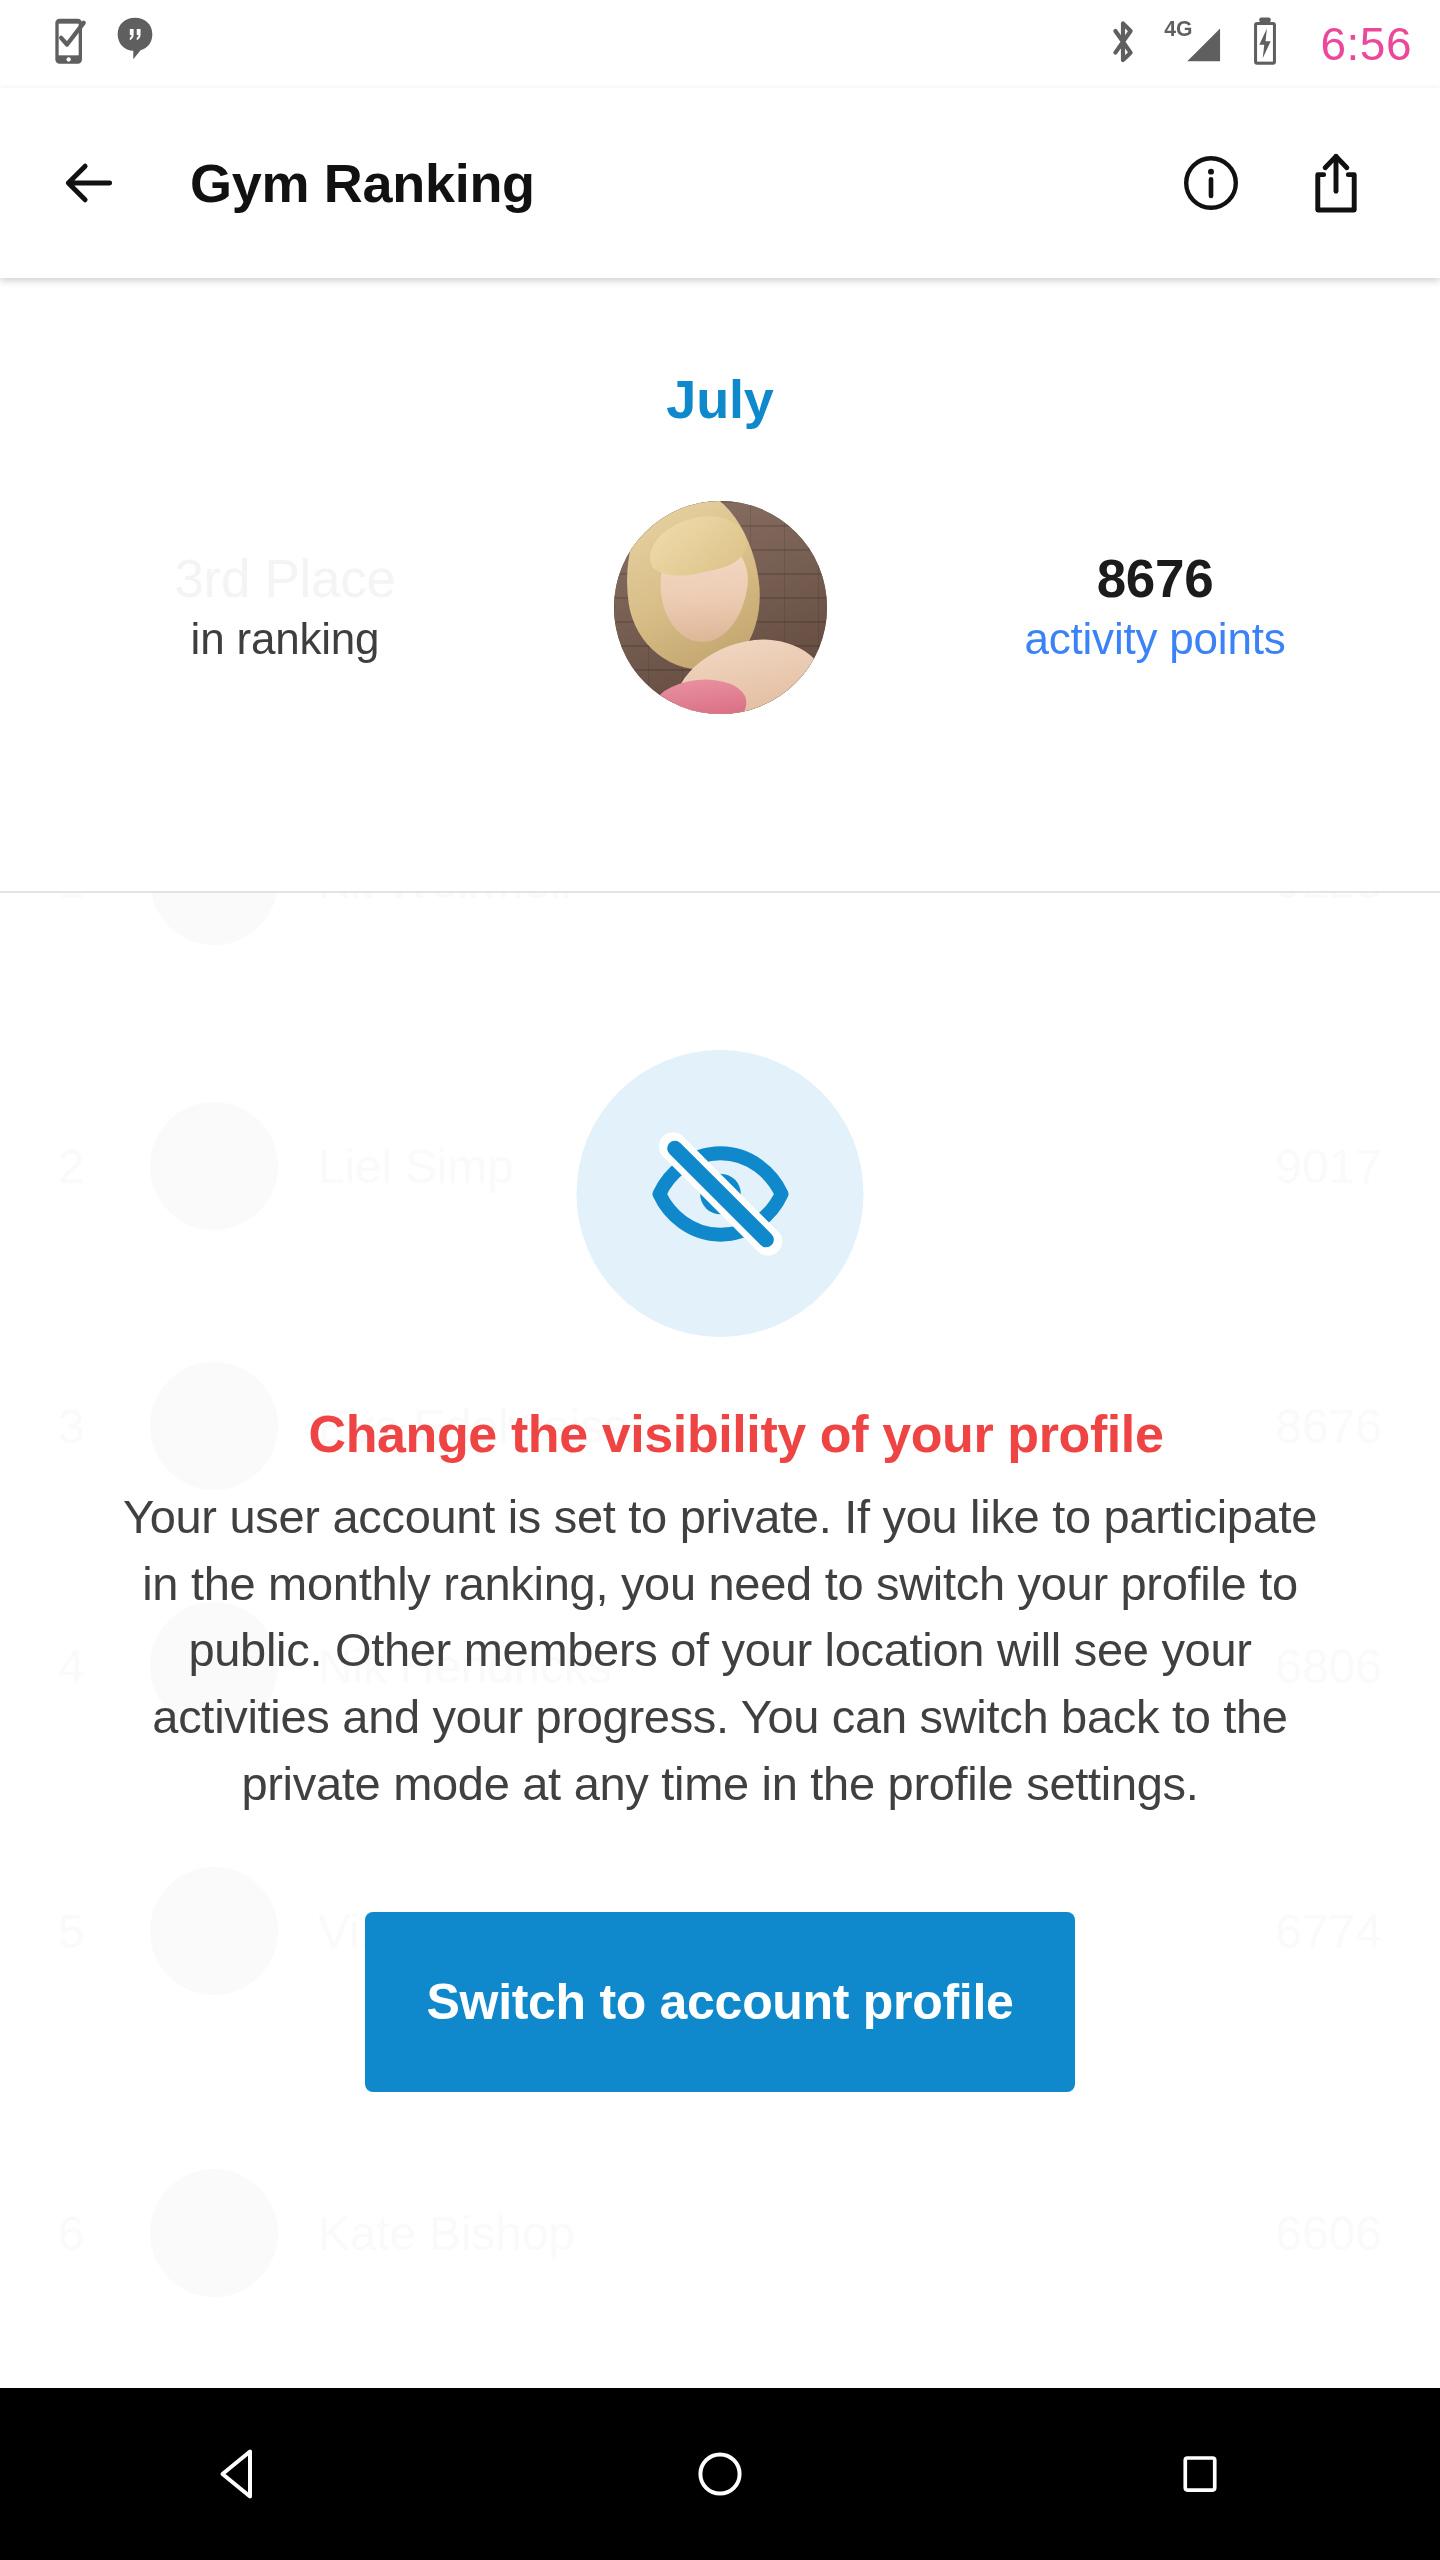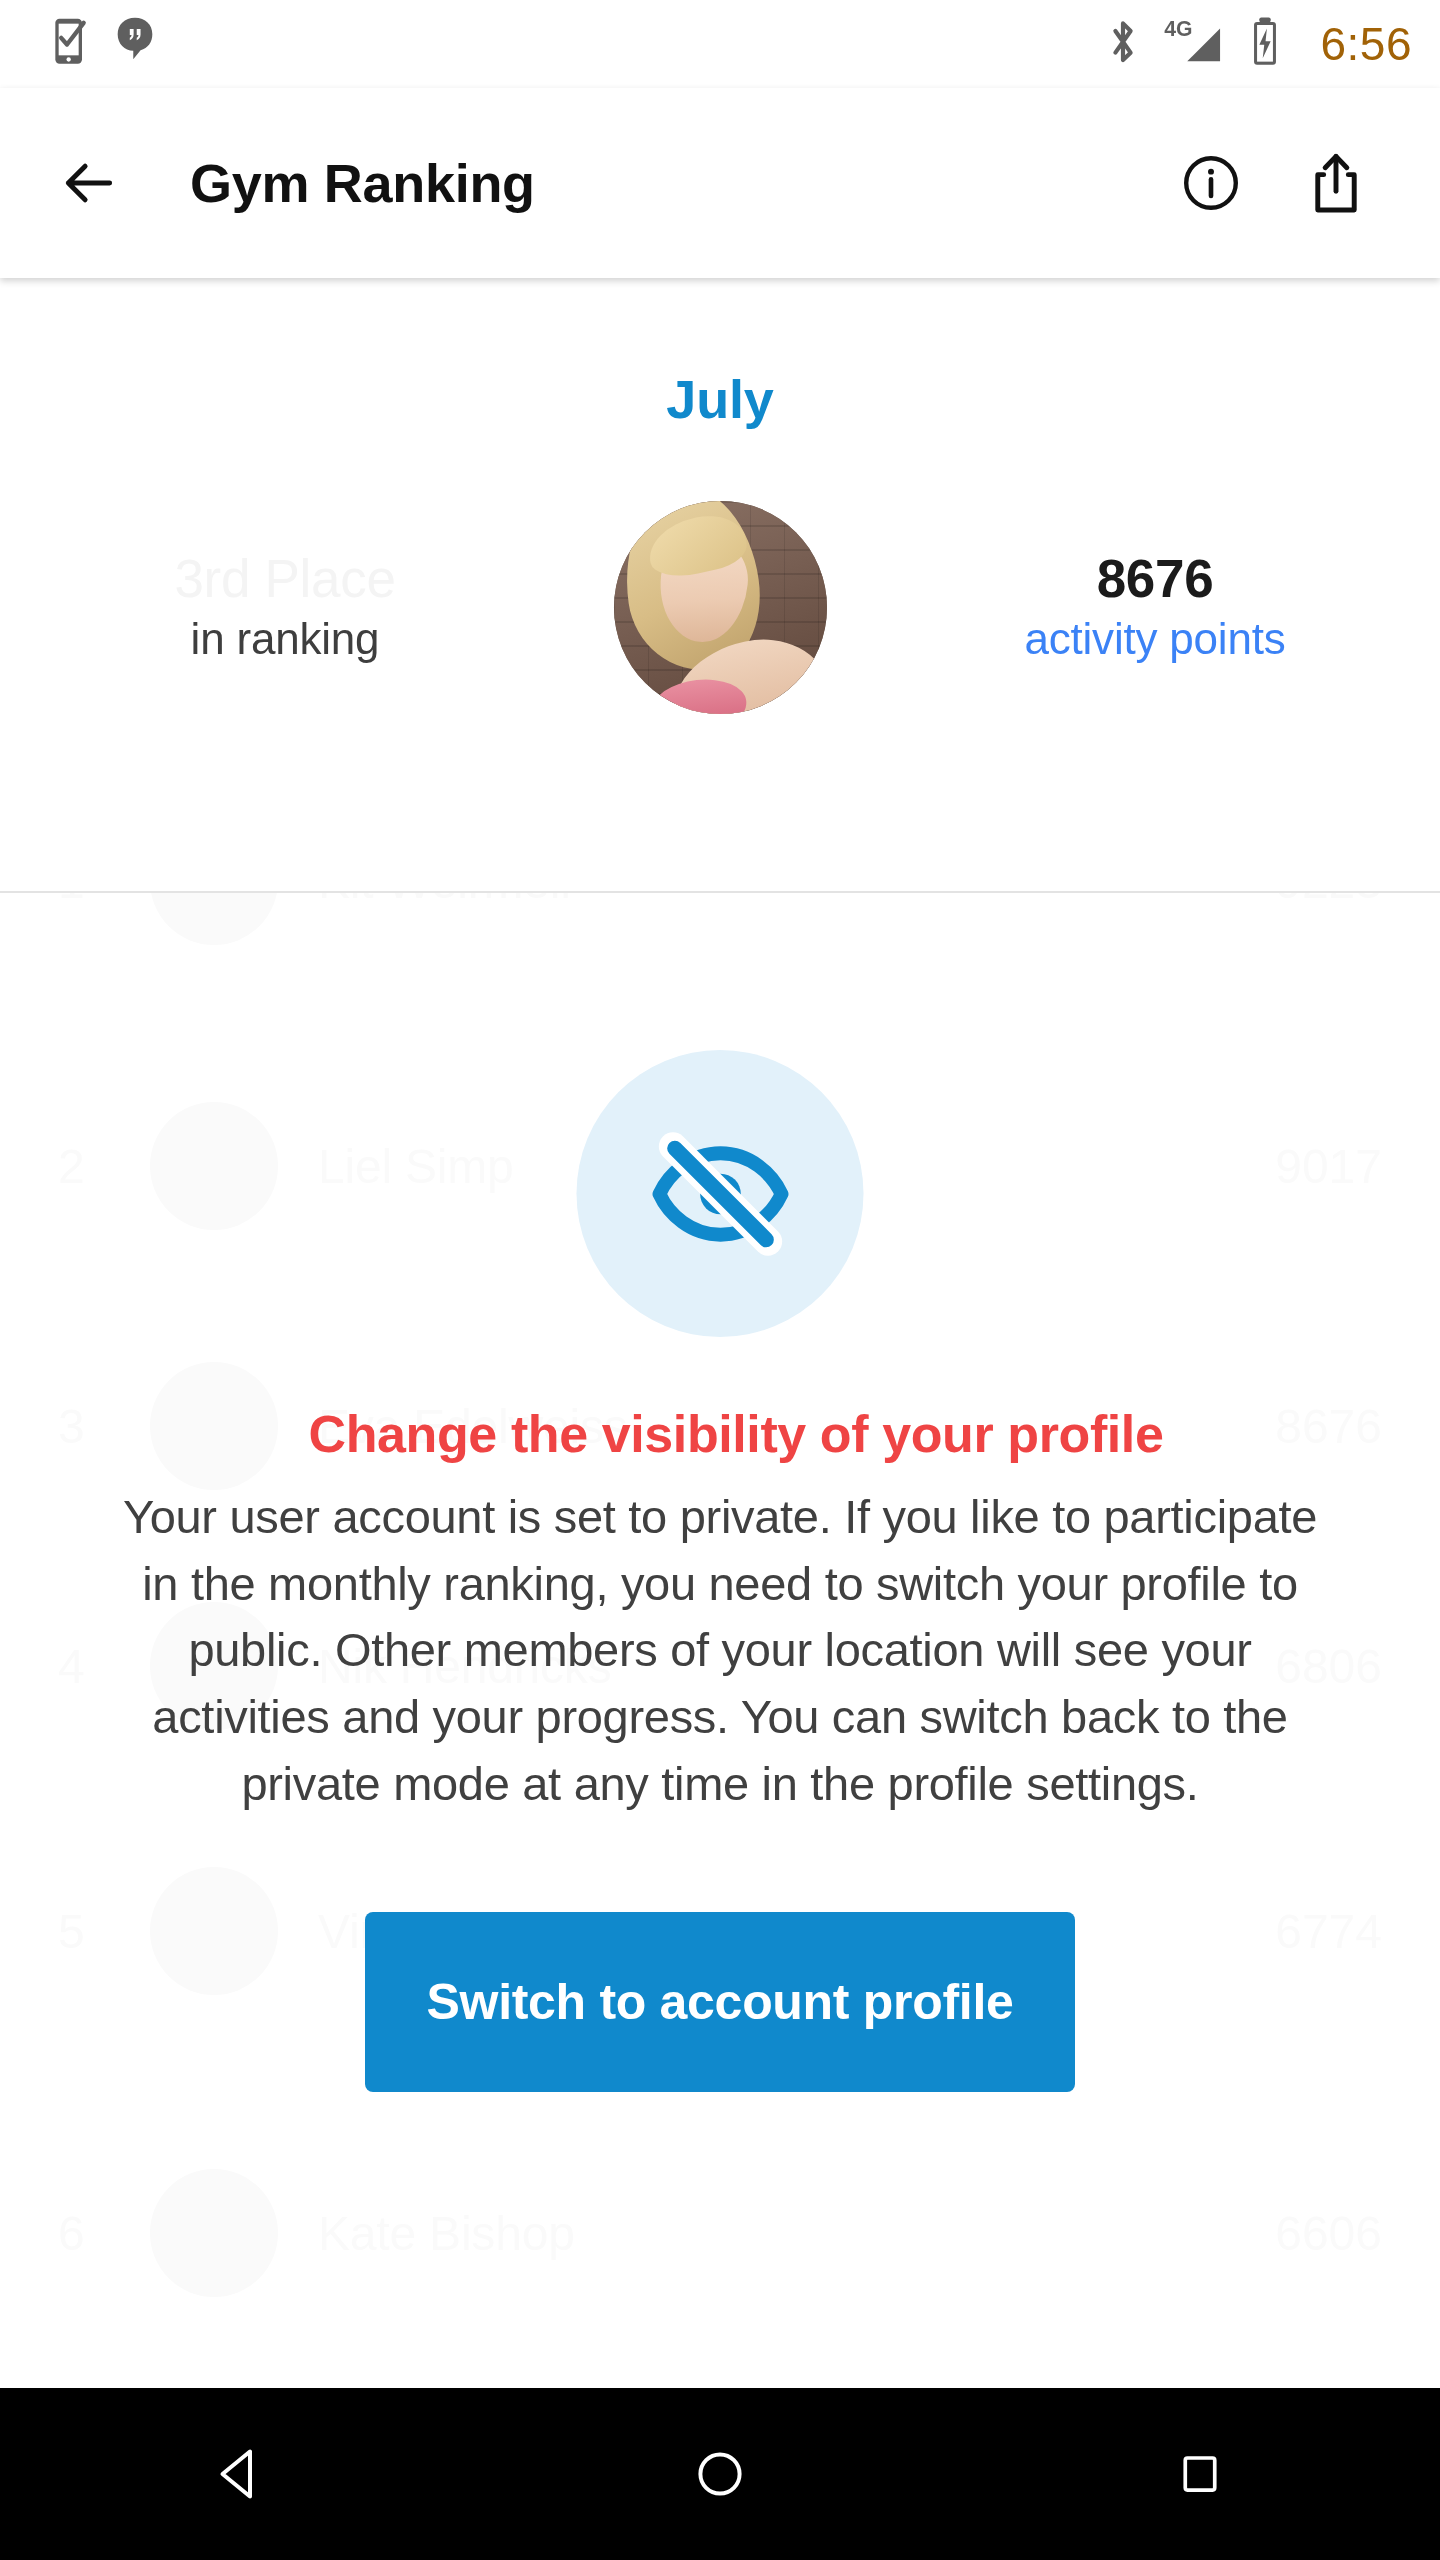--- a/index.html
+++ b/index.html
@@ -13,21 +13,21 @@
 
   
   .statusbar{
     position:absolute; top:0; left:0; width:1440px; height:88px;
     background:#ffffff; display:flex; align-items:center;
     padding:0 28px 0 52px;
   }
   .sb-left{ display:flex; align-items:center; gap:22px; }
   .sb-right{ margin-left:auto; display:flex; align-items:center; gap:22px; }
   .sb-clock{
-    font-size:46px; color:#a16207; font-weight:400; letter-spacing:.5px;
+    font-size:46px; color:#ec4899; font-weight:400; letter-spacing:.5px;
     margin-left:16px; line-height:1;
   }
   .sb-ico{ display:block; }
 
   
   .appbar{
     position:absolute; top:88px; left:0; width:1440px; height:190px;
     background:#ffffff; display:flex; align-items:center; padding:0 40px 0 58px;
     box-shadow:0 3px 7px rgba(0,0,0,.18);
     z-index:40;

